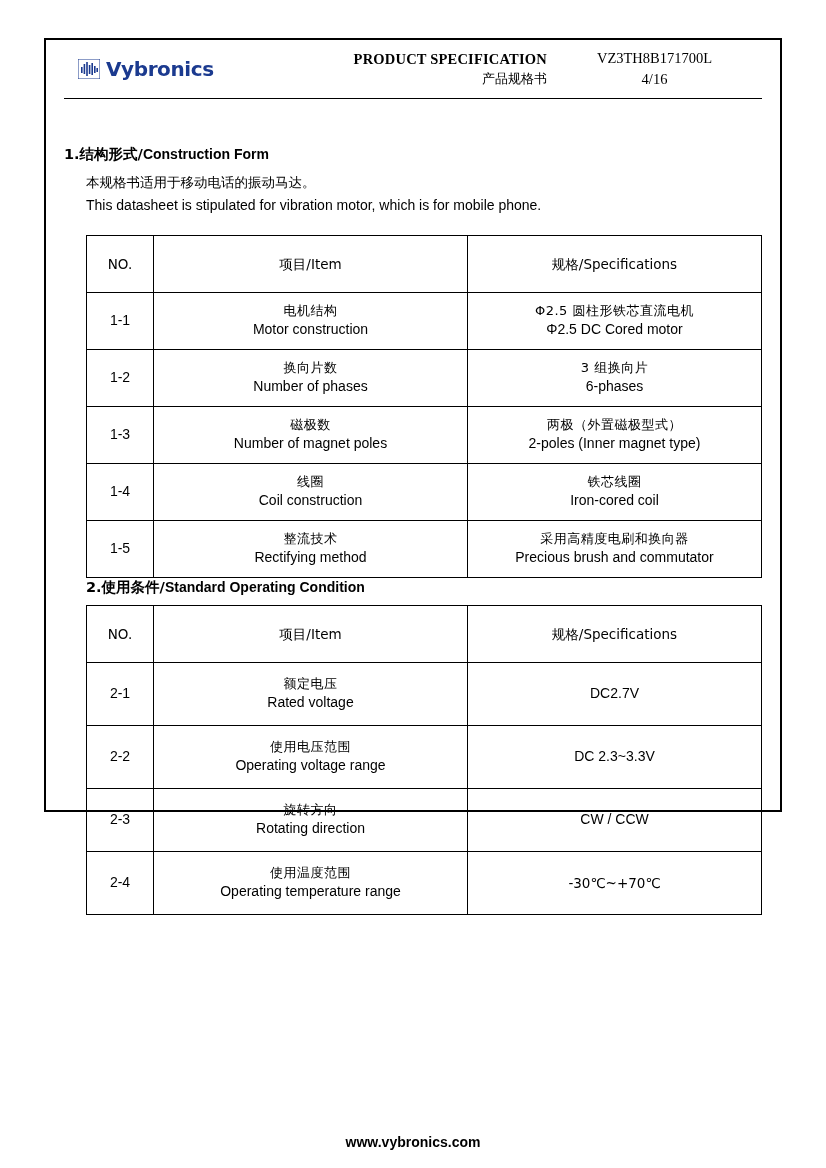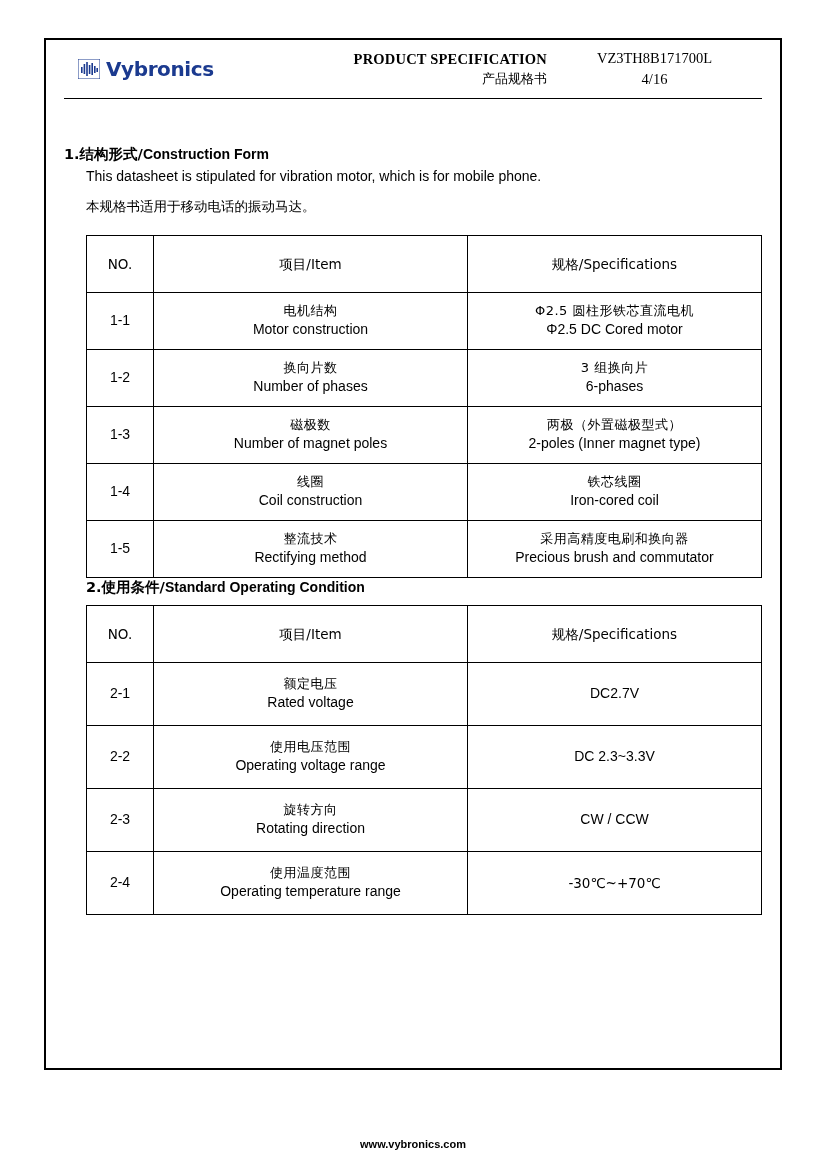--- a/index.html
+++ b/index.html
@@ -13,21 +13,21 @@
     font-family: "Liberation Sans", sans-serif;
     color: #000000;
     position: relative;
     overflow: hidden;
   }
   .page-frame {
     position: absolute;
     left: 44px;
     top: 38px;
     width: 738px;
-    height: 1032px;
+    height: 774px;
     border: 2px solid #000000;
     box-sizing: border-box;
   }
   .page-inner {
     position: absolute;
     left: 0;
     top: 0;
     width: 100%;
     height: 100%;
     box-sizing: border-box;
@@ -157,21 +157,21 @@
   }
   table.spec2 tr.body td { height: 50px; }
   
   .footer {
     position: absolute;
     left: 0;
     bottom: 18px;
     width: 826px;
     text-align: center;
     font-family: "Liberation Sans", sans-serif;
-    font-size: 11px;
+    font-size: 14px;
     font-weight: bold;
   }
 </style>
 </head>
 <body>
 
 <div class="page-frame">
   <div class="page-inner">
 
     <div class="header">
@@ -196,22 +196,22 @@
       </div>
       <div class="header-right">
         <div>VZ3TH8B171700L</div>
         <div>4/16</div>
       </div>
     </div>
 
     <div class="section-title">
       <span>1.</span><span>结构形式</span><span>/</span><span class="en">Construction Form</span>
     </div>
+    <div class="para">本规格书适用于移动电话的振动马达。</div>
     <div class="para en">This datasheet is stipulated for vibration motor, which is for mobile phone.</div>
-    <div class="para">本规格书适用于移动电话的振动马达。</div>
 
     <table class="spec">
       <tbody>
           <tr class="head">
         <td class="col-no mixed">NO.</td>
         <td class="col-item mixed">项目/Item</td>
         <td class="col-spec mixed">规格/Specifications</td>
       </tr>
       <tr class="body">
         <td class="col-no single">1-1</td>

